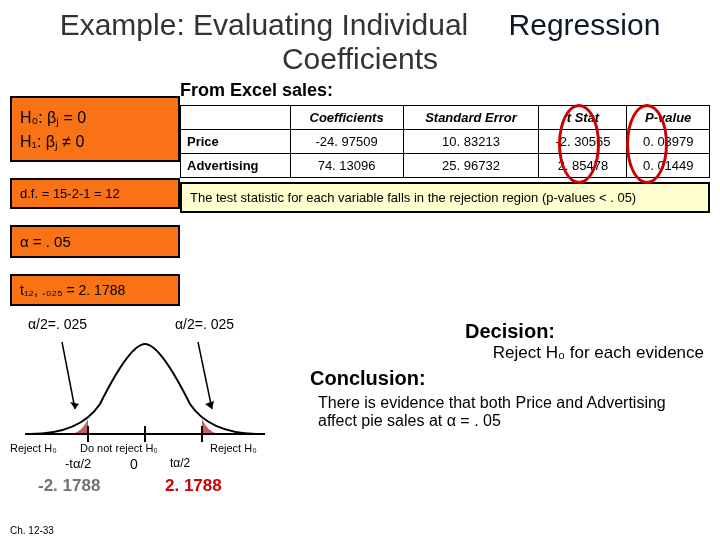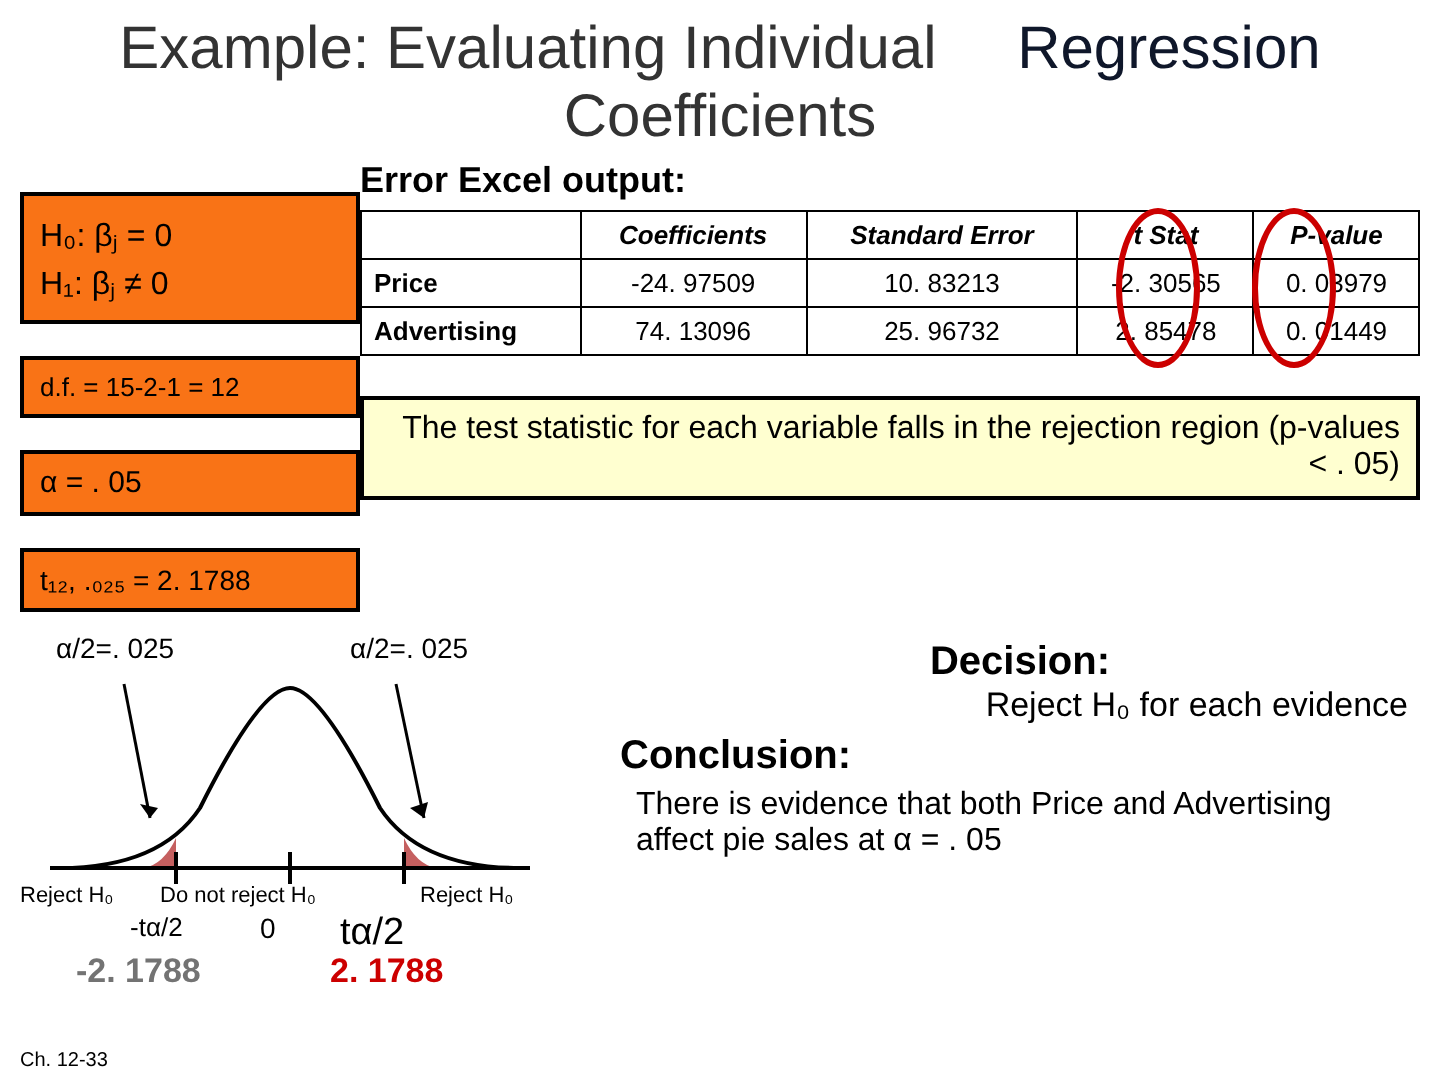--- a/index.html
+++ b/index.html
@@ -10,35 +10,35 @@
   .left-col { width: 170px; }
   .right-col { flex: 1; }
   .box { border: 2.5px solid #000; padding: 6px 8px; margin-bottom: 6px; font-size: 16px; background: #f97316; margin-top: 16px; }
   .box .line { margin: 2px 0; }
   .excel-label { font-size: 18px; font-weight: bold; margin-bottom: 4px; }
   table { border-collapse: collapse; width: 100%; font-size: 13px; }
   th, td { border: 1.5px solid #000; padding: 3px 6px; text-align: center; height: 24px; }
   th { font-style: italic; font-weight: bold; }
   td.lbl { text-align: left; font-weight: bold; }
   .circle { position: absolute; border: 3px solid #c00; border-radius: 50%; background: transparent; }
-  .interp { border: 2.5px solid #000; background: #ffffd0; font-size: 16px; padding: 6px 8px; margin-top: 20px; text-align: right; }
+  .interp { border: 2.5px solid #000; background: #ffffd0; font-size: 13px; padding: 6px 8px; margin-top: 4px; }
   .decision-label { font-size: 20px; font-weight: bold; text-align: center; margin-top: 4px; }
   .decision-text { font-size: 17px; text-align: right; padding-right: 6px; }
   .conclusion-text { font-size: 16px; padding: 4px 8px; }
   .bottom-area { position: relative; margin-top: 4px; padding: 0 10px; display: flex; }
   .curve-area { width: 290px; position: relative; height: 190px; }
   .right-text { flex: 1; padding-left: 10px; }
   svg.bell { position: absolute; top: 18px; left: 10px; }
   .alpha-l { position: absolute; top: 0; left: 18px; font-size: 14px; }
   .alpha-r { position: absolute; top: 0; left: 165px; font-size: 14px; }
   .reject-l { position: absolute; top: 126px; left: 0; font-size: 11px; }
   .reject-m { position: absolute; top: 126px; left: 70px; font-size: 11px; }
   .reject-r { position: absolute; top: 126px; left: 200px; font-size: 11px; }
   .crit-l { position: absolute; top: 140px; left: 55px; font-size: 13px; }
-  .crit-r { position: absolute; top: 140px; left: 160px; font-size: 19px; }
+  .crit-r { position: absolute; top: 140px; left: 160px; font-size: 12px; }
   .zero { position: absolute; top: 140px; left: 120px; font-size: 14px; }
   .cv-l { position: absolute; top: 160px; left: 28px; font-size: 17px; font-weight: bold; color: #737373; }
   .cv-r { position: absolute; top: 160px; left: 155px; font-size: 17px; font-weight: bold; color: #c00; }
   .footer { position: absolute; bottom: 4px; left: 10px; right: 10px; font-size: 10px; display: flex; justify-content: space-between; }
 </style>
 </head>
 <body>
 
 <div class="title">
   <span>Example: Evaluating Individual </span><span class="hl">Regression</span><span> Coefficients</span>
@@ -54,21 +54,21 @@
       <div>d.f. = 15-2-1 = 12</div>
     </div>
     <div class="box" style="font-size:15px">
       <div>α = . 05</div>
     </div>
     <div class="box" style="font-size:14px">
       <div>t₁₂, .₀₂₅ = 2. 1788</div>
     </div>
   </div>
   <div class="right-col" style="position:relative">
-    <div class="excel-label">Error Excel output:</div>
+    <div class="excel-label">From Excel sales:</div>
     <table>
       <tbody>
           <tr>
         <th></th>
         <th>Coefficients</th>
         <th>Standard Error</th>
         <th>t Stat</th>
         <th>P-value</th>
       </tr>
       <tr>

